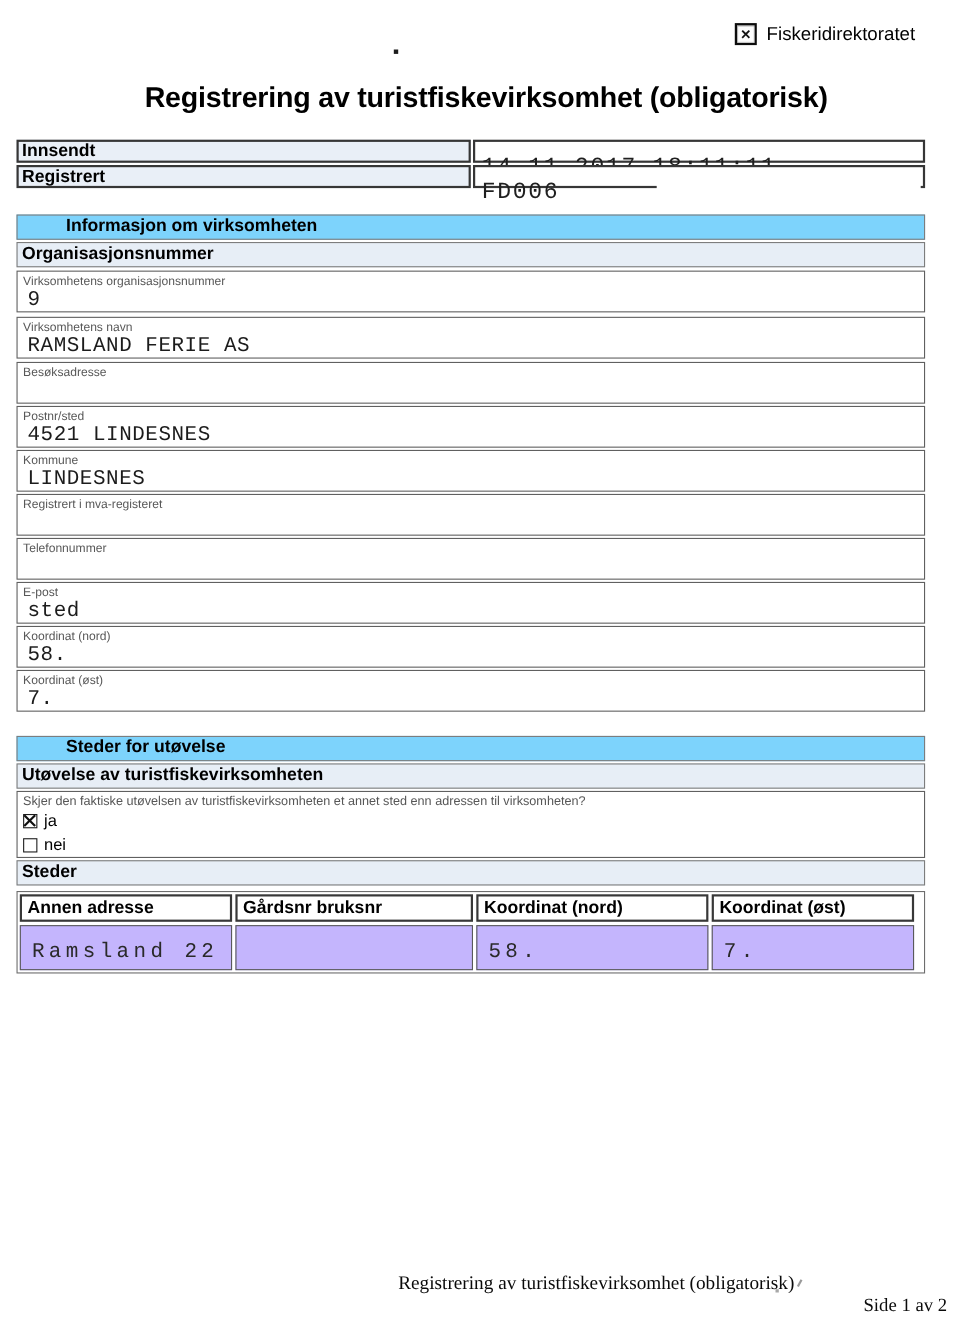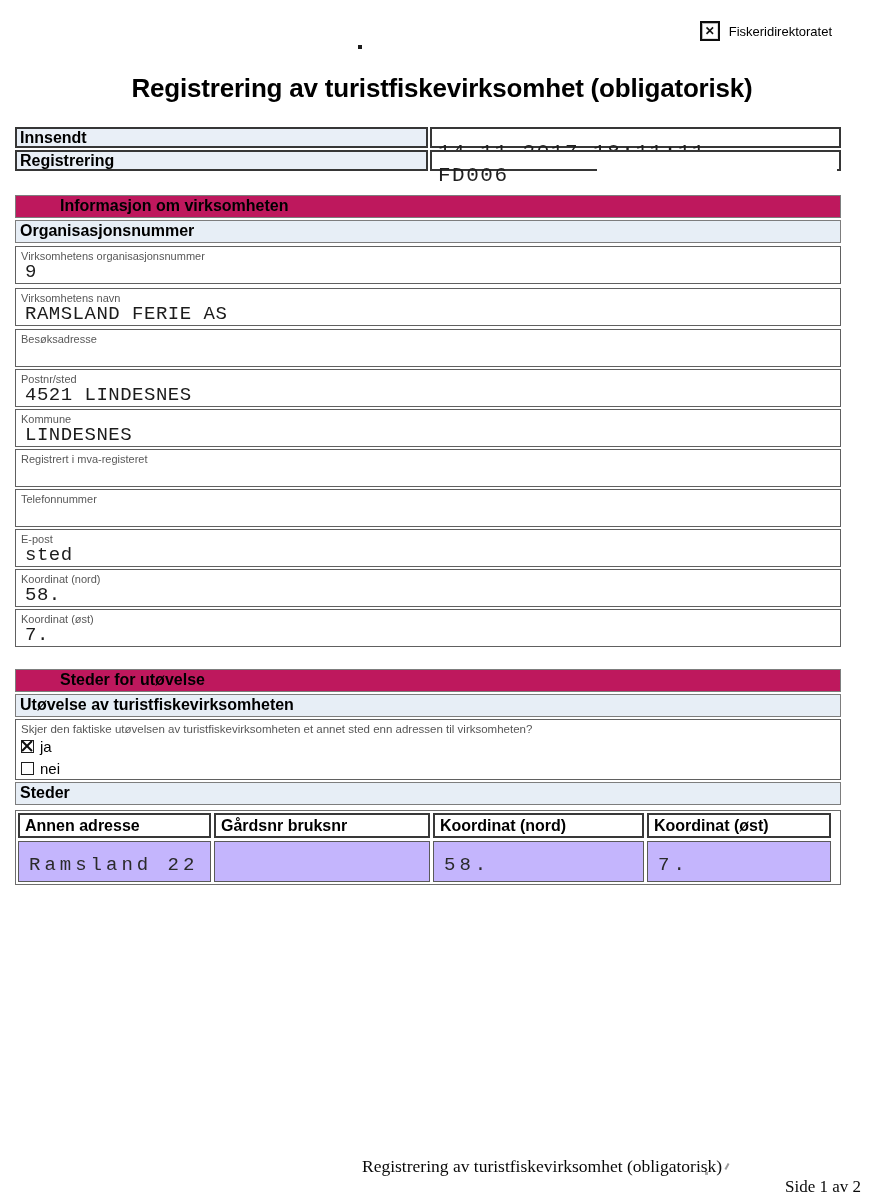--- a/index.html
+++ b/index.html
@@ -5,40 +5,40 @@
   html,body{margin:0;padding:0;background:#fff;}
   #page{position:relative;width:884px;height:1200px;background:#ffffff;overflow:hidden;
         font-family:"Liberation Sans",sans-serif;color:#000;}
 
   
   #logo{position:absolute;top:21px;right:52px;display:flex;align-items:center;gap:9px;}
   .broken-img{width:20px;height:20px;box-sizing:border-box;border:2px solid #0c0c0c;background:#fdfdfd;
               box-shadow:inset 1px 1px 0 #b5b5b5, inset -1px -1px 0 #dcdcdc;
               display:flex;align-items:center;justify-content:center;
               font-size:12px;font-weight:bold;color:#111;line-height:1;}
-  .logo-label{font-size:13px;color:#000;}
+  .logo-label{font-size:17px;color:#000;}
 
   #title{position:absolute;top:73px;left:0;width:884px;text-align:center;
          font-size:26px;font-weight:bold;letter-spacing:-0.2px;}
   #stray-dot{position:absolute;left:358px;top:45px;width:4px;height:4px;background:#1c1c1c;}
 
   
   #meta{position:absolute;left:15px;top:127px;width:826px;display:grid;
         grid-template-columns:413px 1fr;gap:2px;}
   .meta-label{box-sizing:border-box;height:21px;border:2px solid #363636;background:#e9eff7;
               font-weight:bold;font-size:16px;line-height:16px;padding:1px 0 0 3px;}
   .meta-value{box-sizing:border-box;height:21px;border:2px solid #363636;background:#fff;
               font-family:"Liberation Mono","DejaVu Sans Mono",monospace;
               font-size:21px;line-height:17px;letter-spacing:1.5px;padding:15px 0 0 6px;color:#1f1f1f;
               white-space:pre;overflow:visible;}
 
   
   .sec-header,.sub-header{position:absolute;left:15px;width:826px;height:23px;box-sizing:border-box;
         border:1px solid #7d7d7d;font-weight:bold;font-size:16px;line-height:20px;padding-left:4px;}
-  .sec-header{background:#be185d;padding-left:44px;}
+  .sec-header{background:#7dd3fc;padding-left:44px;}
   .sub-header{background:#e7eef6;}
 
   
   .field{position:absolute;left:15px;width:826px;height:38px;box-sizing:border-box;
          border:1.5px solid #606060;background:#fff;}
   .field-label{font-size:11px;color:#585858;line-height:12px;padding:3px 0 0 5px;}
   .field-value{font-family:"Liberation Mono","DejaVu Sans Mono",monospace;font-size:19px;
                line-height:20px;letter-spacing:0.5px;padding-left:9px;color:#1c1c1c;white-space:pre;}
 
   
@@ -85,21 +85,21 @@
     <span class="broken-img">✕</span>
     <span class="logo-label">Fiskeridirektoratet</span>
   </div>
 
   <div id="stray-dot"></div>
   <div id="title">Registrering av turistfiskevirksomhet (obligatorisk)</div>
 
   <div id="meta">
     <div class="meta-label">Innsendt</div>
     <div class="meta-value">14.11.2017 18:11:11</div>
-    <div class="meta-label">Registrering</div>
+    <div class="meta-label">Registrert</div>
     <div class="meta-value">FD006</div>
   </div>
   <div id="redact-refid"></div>
 
   <div class="sec-header" style="top:195px;">Informasjon om virksomheten</div>
   <div class="sub-header" style="top:220px;">Organisasjonsnummer</div>
 
   <div class="field" style="top:246px;">
     <div class="field-label">Virksomhetens organisasjonsnummer</div>
     <div class="field-value">9</div>

